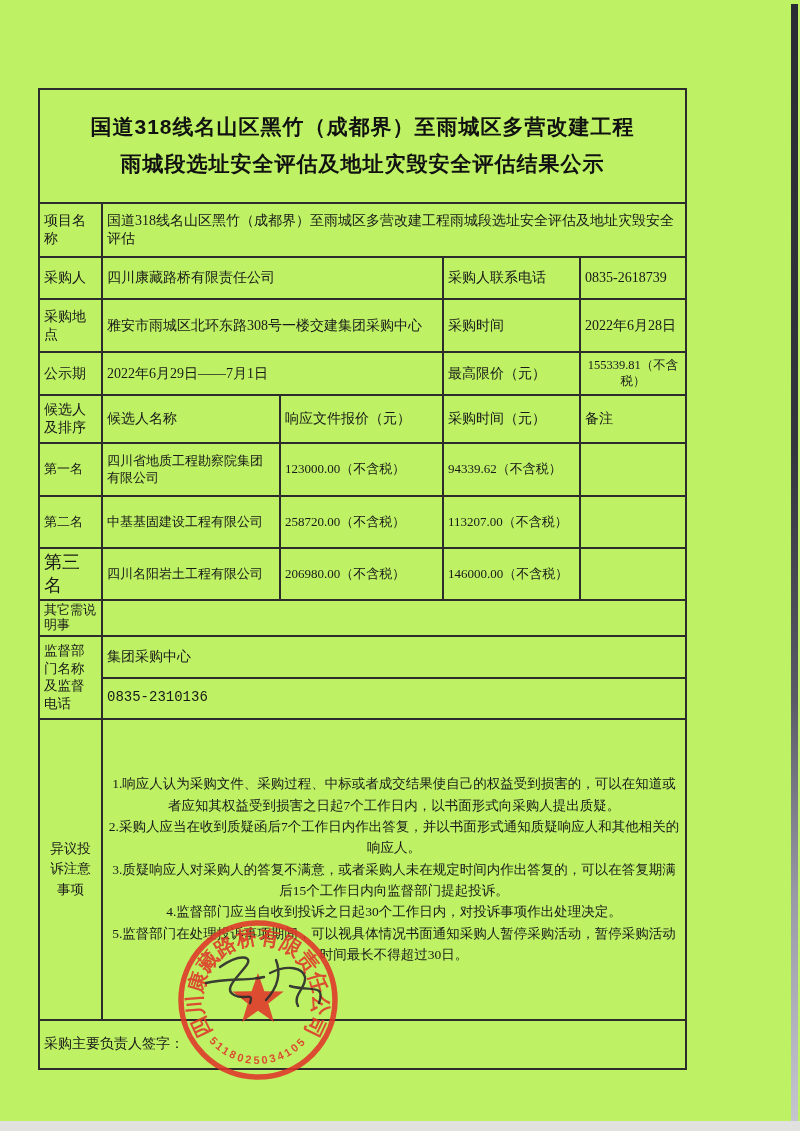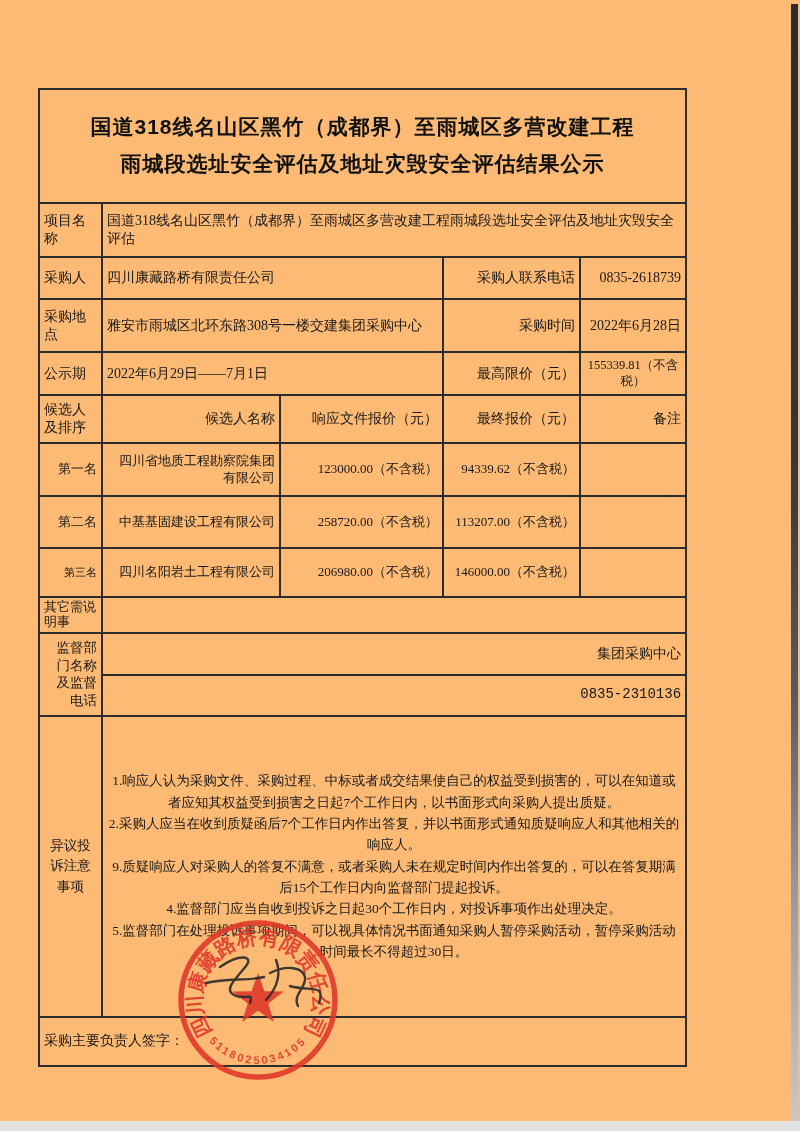--- a/index.html
+++ b/index.html
@@ -1,19 +1,19 @@
 <!DOCTYPE html>
 <html><head>
 <meta charset="utf-8">
 <style>
   html,body{margin:0;padding:0;}
   body{background:#e9e9e7;}
   .page{
     position:relative; width:800px; height:1131px; margin:0 auto;
-    background:#fdba74; overflow:hidden;
+    background:#bef264; overflow:hidden;
     font-family:"Liberation Serif", serif; color:#181818;
   }
   
   .edge-right{
     position:absolute; left:791px; top:4px; width:7px; height:1117px;
     background:linear-gradient(to bottom,#2b2b33 0%,#35353e 40%,#5a5a66 62%,#9a9aa6 80%,#c6c6cf 100%);
   }
   .edge-bottom{
     position:absolute; left:0; top:1121px; width:800px; height:10px;
     background:#e1e1df;
@@ -33,21 +33,21 @@
   tr.r-publicity td{height:37px;}
   tr.r-chead td{height:42px;}
   tr.r-c1 td{height:47px;}
   tr.r-c2 td{height:46px;}
   tr.r-c3 td{height:43px;}
   tr.r-other td{height:29px;}
   tr.r-sup1 td{height:36px;}
   tr.r-sup2 td{height:35px;font-family:Liberation Mono, monospace;}
   tr.r-objection td{height:295px;text-align:center;}
   tr.r-sign td{height:43px;}
-  td.center{text-align:right;}
+  td.center{text-align:left;}
   td.vleft{text-align:left;}
   .price{font-size:13px;}
   .small-wrap{font-size:12.5px; line-height:1.25; text-align:center;}
   td.objection-body{vertical-align:middle; padding:6px 8px; font-size:13.5px; line-height:1.58; text-align:left;}
   .obj-item{margin:0;}
   
   .seal{position:absolute; left:168px; top:910px; width:180px; height:180px; opacity:.88; z-index:3;}
   .signature{position:absolute; left:190px; top:945px; width:160px; height:70px; z-index:4;}
 </style>
 </head>
@@ -95,42 +95,42 @@
       <td class="lbl">公示期</td>
       <td class="vleft" colspan="2">2022年6月29日——7月1日</td>
       <td class="center">最高限价（元）</td>
       <td class="small-wrap">155339.81（不含税）</td>
     </tr>
 
     <tr class="r-chead">
       <td class="lbl">候选人及排序</td>
       <td class="center">候选人名称</td>
       <td class="center">响应文件报价（元）</td>
-      <td class="center">最终报价（元）</td>
+      <td class="center">采购时间（元）</td>
       <td class="center">备注</td>
     </tr>
 
     <tr class="r-c1">
       <td class="center" style="font-size:13px">第一名</td>
       <td class="center" style="font-size:13px">四川省地质工程勘察院集团有限公司</td>
       <td class="center price">123000.00（不含税）</td>
       <td class="center price">94339.62（不含税）</td>
       <td class="center"></td>
     </tr>
 
     <tr class="r-c2">
       <td class="center" style="font-size:13px">第二名</td>
       <td class="center" style="font-size:13px">中基基固建设工程有限公司</td>
       <td class="center price">258720.00（不含税）</td>
       <td class="center price">113207.00（不含税）</td>
       <td class="center"></td>
     </tr>
 
     <tr class="r-c3">
-      <td class="center" style="font-size:11px">第三名</td>
+      <td class="center" style="font-size:18px">第三名</td>
       <td class="center" style="font-size:13px">四川名阳岩土工程有限公司</td>
       <td class="center price">206980.00（不含税）</td>
       <td class="center price">146000.00（不含税）</td>
       <td class="center"></td>
     </tr>
 
     <tr class="r-other">
       <td class="lbl" style="font-size:13px; line-height:1.15">其它需说明事</td>
       <td colspan="4"></td>
     </tr>
@@ -141,21 +141,21 @@
     </tr>
     <tr class="r-sup2">
       <td class="center" colspan="4">0835-2310136</td>
     </tr>
 
     <tr class="r-objection">
       <td class="lbl" style="font-size:13.5px; line-height:1.5">异议投诉注意事项</td>
       <td class="objection-body" colspan="4">
         <p class="obj-item">1.响应人认为采购文件、采购过程、中标或者成交结果使自己的权益受到损害的，可以在知道或者应知其权益受到损害之日起7个工作日内，以书面形式向采购人提出质疑。</p>
         <p class="obj-item">2.采购人应当在收到质疑函后7个工作日内作出答复，并以书面形式通知质疑响应人和其他相关的响应人。</p>
-        <p class="obj-item">9.质疑响应人对采购人的答复不满意，或者采购人未在规定时间内作出答复的，可以在答复期满后15个工作日内向监督部门提起投诉。</p>
+        <p class="obj-item">3.质疑响应人对采购人的答复不满意，或者采购人未在规定时间内作出答复的，可以在答复期满后15个工作日内向监督部门提起投诉。</p>
         <p class="obj-item">4.监督部门应当自收到投诉之日起30个工作日内，对投诉事项作出处理决定。</p>
         <p class="obj-item">5.监督部门在处理投诉事项期间，可以视具体情况书面通知采购人暂停采购活动，暂停采购活动时间最长不得超过30日。</p>
       </td>
     </tr>
 
     <tr class="r-sign">
       <td class="vleft" colspan="5" style="">采购主要负责人签字：</td>
     </tr>
   </tbody>
     </table>

